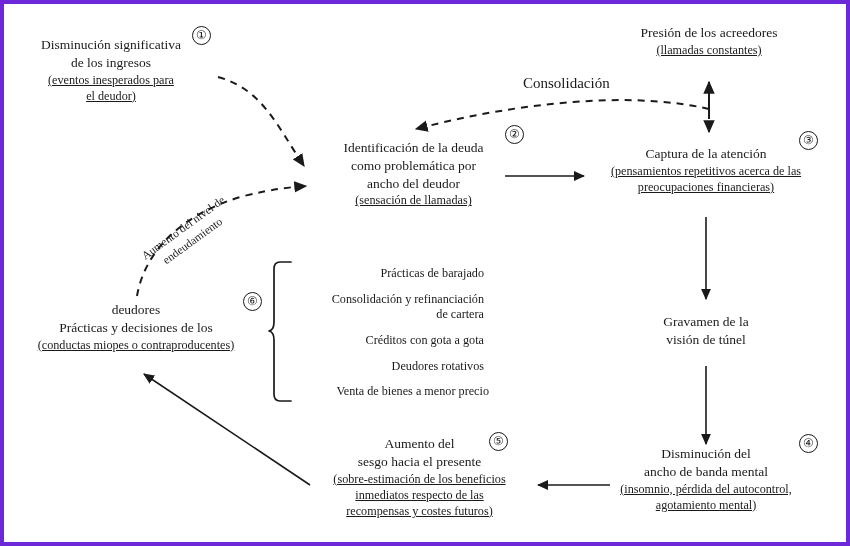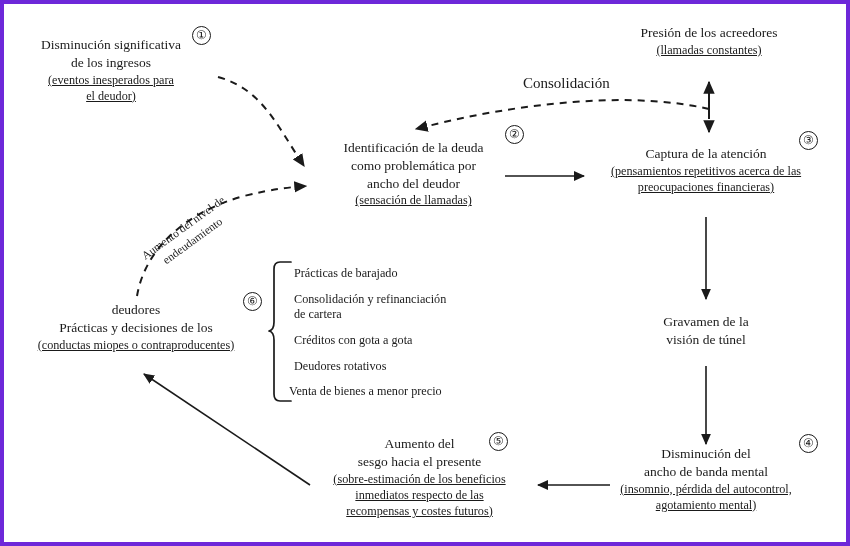--- a/index.html
+++ b/index.html
@@ -31,21 +31,21 @@
     position: absolute;
     text-align: center;
     color: #1a1a1a;
     line-height: 1.32;
     font-size: 13.5px;
   }
   .node .l1 { display: block; }
   .node .sub { display: block; font-size: 12.2px; text-decoration: underline; }
   .list-item {
     position: absolute;
-    text-align: left;
+    text-align: right;
     font-size: 12.2px;
     color: #1a1a1a;
     line-height: 1.3;
   }
   .circ {
     position: absolute;
     width: 19px;
     height: 19px;
     border: 1.3px solid #1a1a1a;
     border-radius: 50%;

